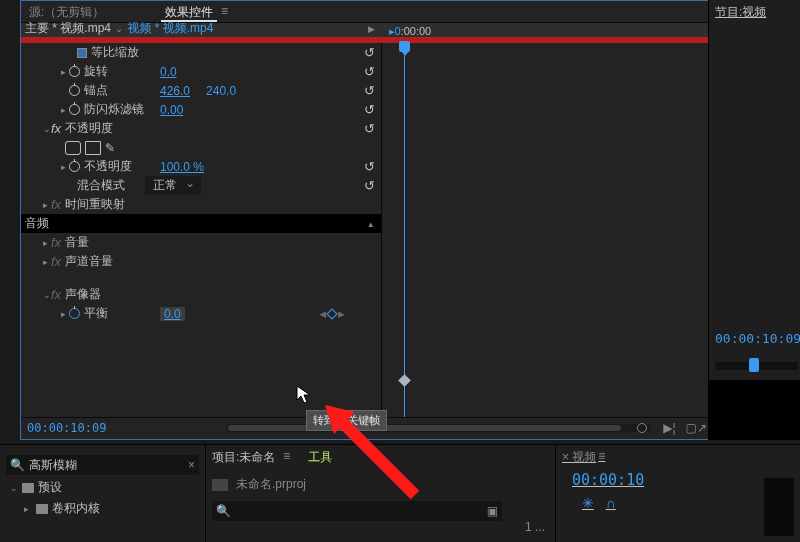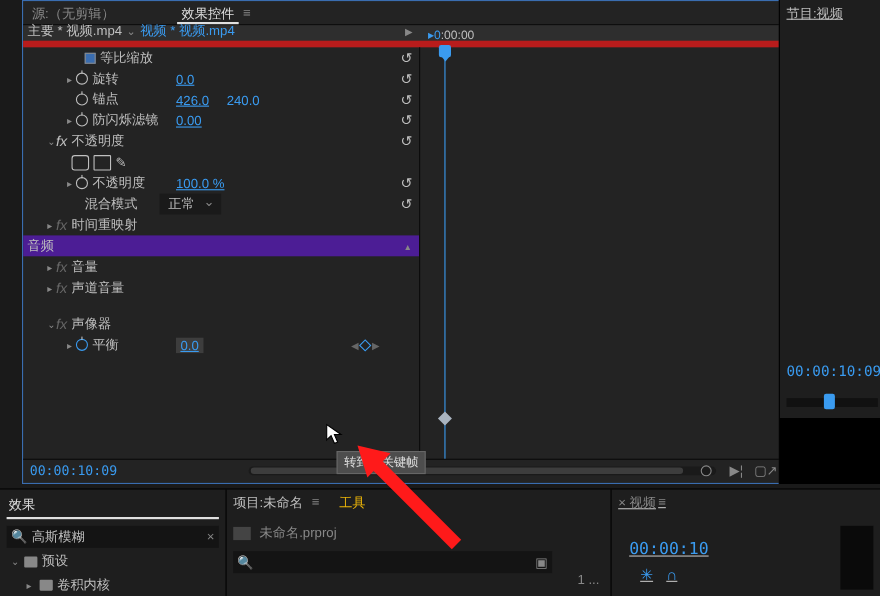--- a/index.html
+++ b/index.html
@@ -40,21 +40,21 @@
   .val-sel { background: #3d3d3d; padding: 0 4px; }
   .val2 { color: #3a9bf0; margin-left: 16px; }
   .fx-badge { color: #c0c0c0; font-style: italic; font-size: 13px; width: 14px; display: inline-block; }
   .fx-badge.dim { color: #666; }
   .mask-icons { display: flex; gap: 4px; margin-left: 40px; }
   .mask-icon { width: 16px; height: 14px; border: 1px solid #bfbfbf; border-radius: 3px; }
   .mask-icon.rect { border-radius: 1px; }
   .pen-icon { color: #bfbfbf; }
   .dd { background: #1a1a1a; padding: 1px 24px 1px 8px; margin-left: 20px; position: relative; }
   .dd::after { content: "⌄"; position: absolute; right: 6px; top: 0; color: #888; }
-  .section-hdr { background: #4c1d95; display: flex; align-items: center; height: 19px; padding-left: 4px; }
+  .section-hdr { background: #000000; display: flex; align-items: center; height: 19px; padding-left: 4px; }
   .section-hdr .up { margin-left: auto; margin-right: 8px; color: #888; font-size: 9px; }
   
   .kf-ctrl { position: absolute; right: 36px; display: flex; align-items: center; gap: 2px; font-size: 9px; }
   .kf-ctrl .tri { color: #666; }
   .kf-ctrl .dia { width: 8px; height: 8px; border: 1px solid #3a9bf0; transform: rotate(45deg); }
   
   .playhead-line { position: absolute; top: 0; bottom: 0; width: 1px; background: #3a9bf0; }
   .playhead-head { position: absolute; top: -2px; left: -5px; width: 11px; height: 11px; background: #3a9bf0; border-radius: 2px; }
   .playhead-head::after { content:""; position:absolute; bottom:-4px; left:2px; border-left:4px solid transparent; border-right:4px solid transparent; border-top:5px solid #3a9bf0; }
   .kf-diamond { position: absolute; width: 9px; height: 9px; background: #aab4c0; transform: rotate(45deg); }
@@ -78,27 +78,27 @@
   .lw-project { flex: 0 0 350px; border-right: 1px solid #000; padding: 4px 6px; position: relative; }
   .lw-seq { flex: 1; padding: 4px 6px; position: relative; text-decoration: underline; }
   
   .search-box { display: flex; align-items: center; background: #141414; height: 20px; margin-top: 6px; padding: 0 4px; gap: 4px; }
   .search-box input { background: transparent; border: none; color: #bfbfbf; font-size: 12px; flex: 1; outline: none; }
   .tree-item { display: flex; align-items: center; gap: 4px; margin-top: 4px; padding-left: 4px; color: #bfbfbf; }
   .folder-icon { width: 12px; height: 10px; background: #888; border-radius: 1px; display: inline-block; }
   
   .proj-tabs { display: flex; gap: 18px; }
   .proj-tab { color: #bfbfbf; }
-  .proj-tab.dim { color: #eab308; text-align: right; }
+  .proj-tab.dim { color: #bef264; text-align: right; }
   .proj-file { display: flex; align-items: center; gap: 8px; margin-top: 10px; color: #888; }
   .proj-search { display: flex; align-items: center; background: #141414; height: 20px; margin-top: 8px; padding: 0 4px; justify-content: space-between; width: 290px; }
   .proj-right-info { position: absolute; right: 10px; bottom: 8px; color: #888; }
   
   .seq-tabs { display: flex; gap: 12px; color: #888; }
-  .seq-tc { color: #3a9bf0; font-family: monospace; font-size: 15px; margin-top: 24px; margin-left: 10px; }
+  .seq-tc { color: #3a9bf0; font-family: monospace; font-size: 15px; margin-top: 5px; margin-left: 10px; }
   .seq-icons { display: flex; gap: 12px; margin-top: 6px; margin-left: 20px; color: #3a9bf0; font-size: 14px; }
   .seq-strip { position: absolute; right: 6px; bottom: 6px; width: 30px; height: 58px; background: #0a0a0a; }
   
   .tooltip { position: absolute; background: #4d4d4d; color: #e0e0e0; padding: 2px 6px; font-size: 11px; border: 1px solid #666; }
   .cursor { position: absolute; width: 16px; height: 20px; pointer-events: none; }
   .arrow-annot { position: absolute; width: 120px; height: 100px; pointer-events: none; }
 </style>
 </head>
 <body>
 
@@ -256,21 +256,20 @@
   <div class="prog-tc">00:00:10:09</div>
   <div class="prog-scale">
     <div class="prog-handle"></div>
   </div>
   <div class="black-strip"></div>
 </div>
 
 <div class="lower">
 
   <div class="lw-effects">
-    <div class="panel-tab active">效果</div>
     <div class="search-box">
       <span>🔍</span>
       <input value="高斯模糊" style="">
       <span style="color:#888">×</span>
     </div>
     <div class="tree-item">
       <span class="tw-arrow">⌄</span>
       <span class="folder-icon"></span>
       <span>预设</span>
     </div>

